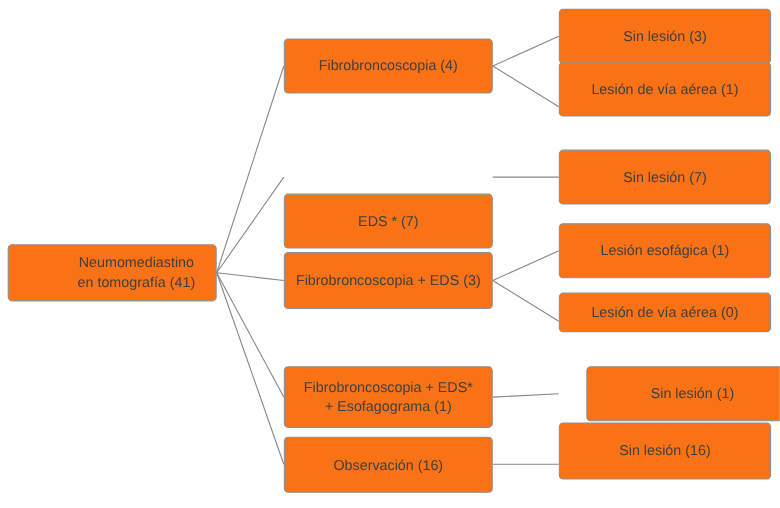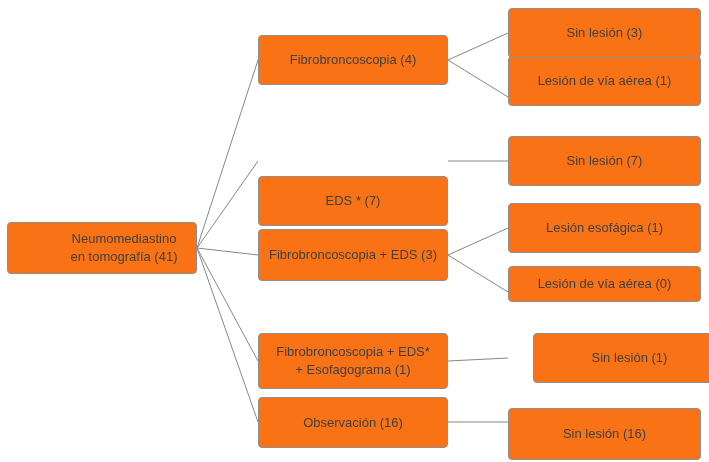--- a/index.html
+++ b/index.html
@@ -48,21 +48,21 @@
   .n-m4   { top: 333px; height: 56px; }
   .n-m5   { top: 397px; height: 51px; }
   
   .rgt    { left: 508px; width: 193px; }
   .n-r1   { top: 8px;   height: 50px; }
   .n-r2   { top: 56px;  height: 50px; }
   .n-r3   { top: 136px; height: 50px; }
   .n-r4   { top: 203px; height: 50px; }
   .n-r5   { top: 266px; height: 36px; }
   .n-r6   { top: 333px; height: 50px; margin-left: 25px; }
-  .n-r7   { top: 408px; height: 52px; }
+  .n-r7   { top: 384px; height: 52px; }
   line.edge {
     stroke: #878787;
     stroke-width: 1;
   }
 </style>
 </head>
 <body>
 
 <div class="canvas">
 

